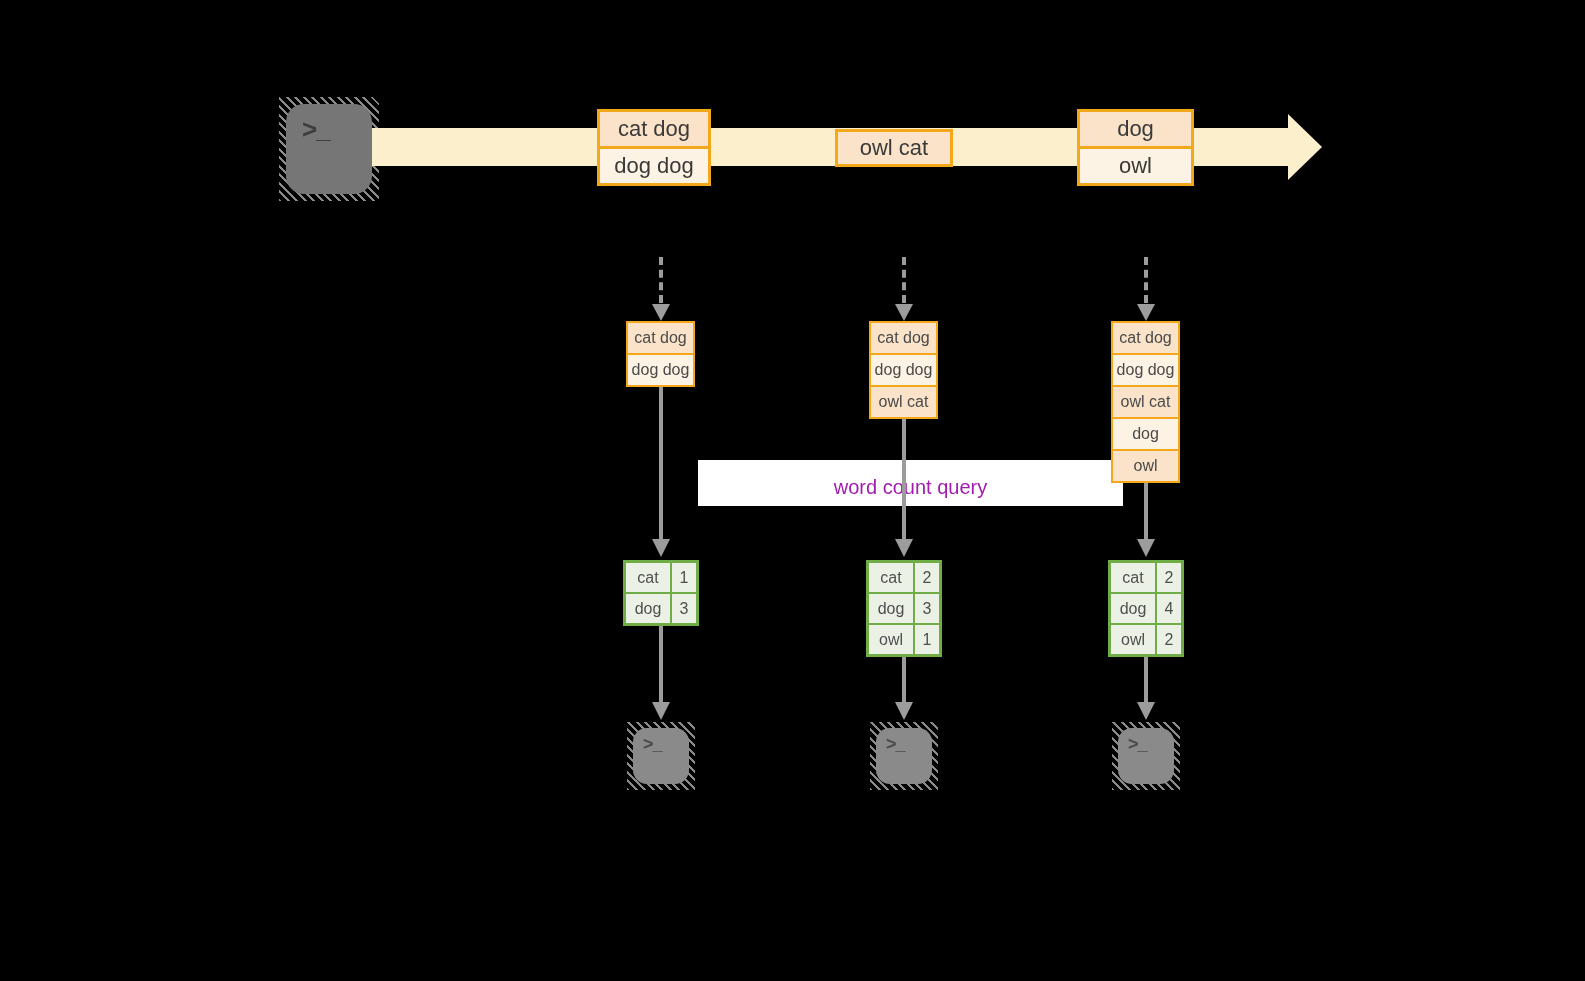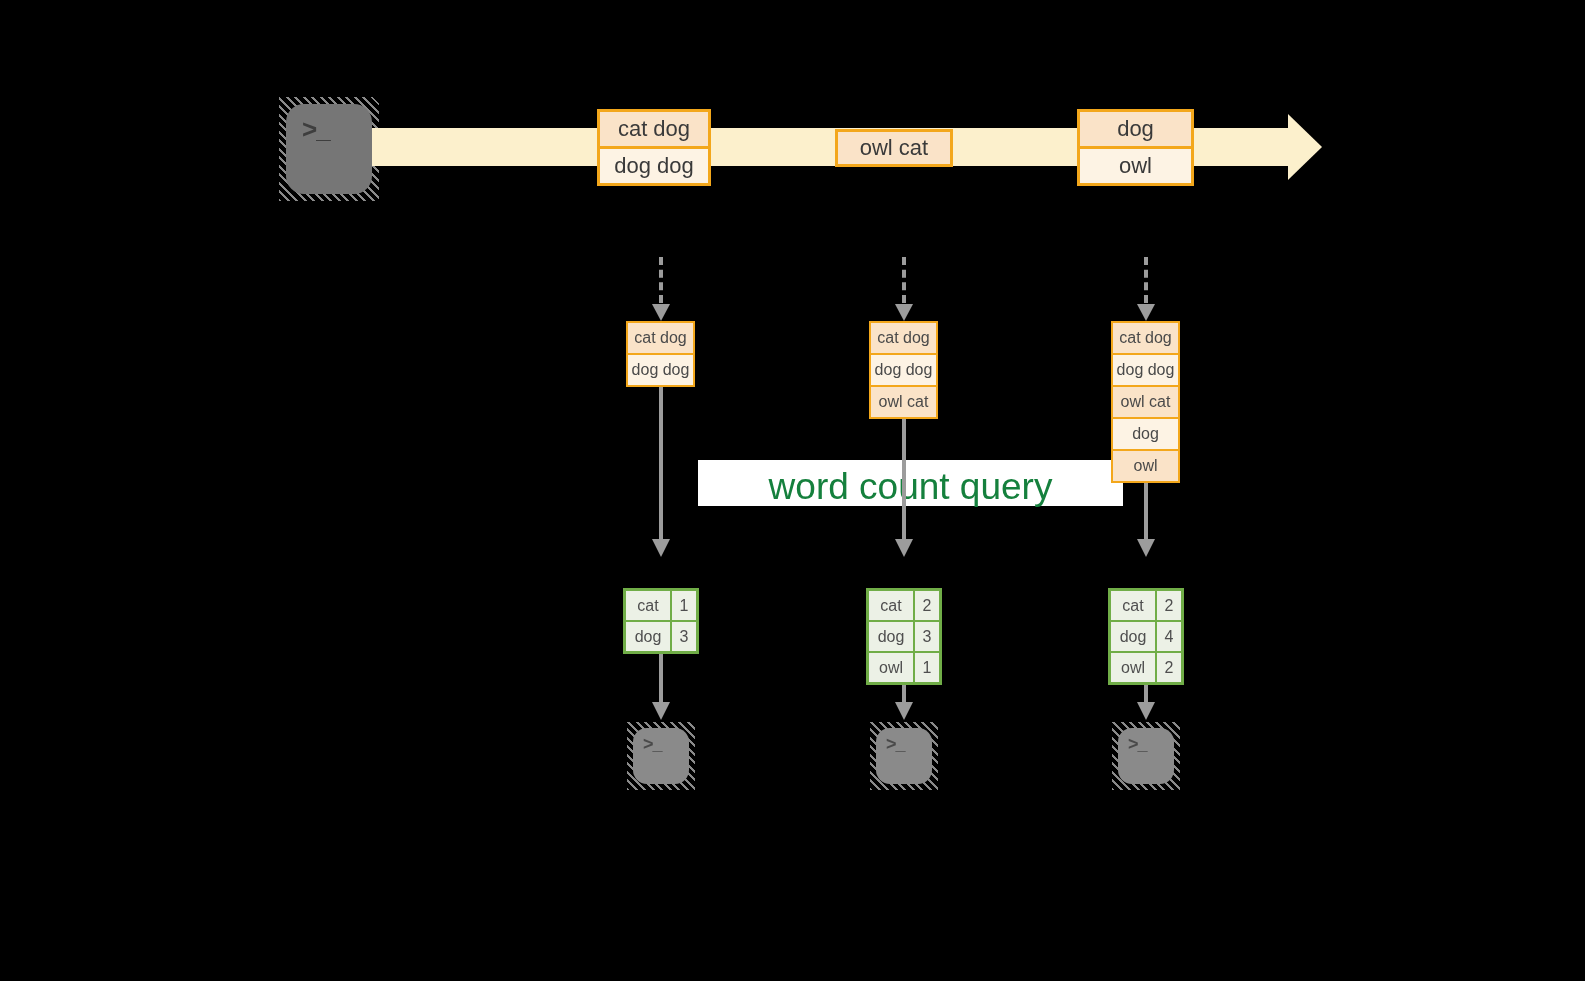--- a/index.html
+++ b/index.html
@@ -38,33 +38,33 @@
   .dh1{left:652px;} .dh2{left:895px;} .dh3{left:1137px;}
 
   
   .stack{position:absolute;top:321px;background:#F3A71B;padding:2px;display:flex;flex-direction:column;gap:2px;width:65px;z-index:4;}
   .stack .kcell{height:30px;display:flex;align-items:center;justify-content:center;font-size:16px;color:#4a4a4a;}
   .stack.s1{left:626px;} .stack.s2{left:869px;} .stack.s3{left:1111px;}
 
   
   .query-band{position:absolute;left:698px;top:460px;width:425px;height:46px;background:#ffffff;z-index:2;
               display:flex;align-items:center;justify-content:center;}
-  .query-band span{font-size:37px;color:#15803d;margin-top:8px;}
+  .query-band span{font-size:20px;color:#a21caf;margin-top:8px;}
 
   
   .gline{position:absolute;width:4px;background:#9c9c9c;}
   .ghead{position:absolute;width:0;height:0;border-left:9px solid transparent;
          border-right:9px solid transparent;border-top:18px solid #9c9c9c;}
   .l1a{left:659px;top:387px;height:152px;} .l2a{left:902px;top:419px;height:120px;z-index:3;} .l3a{left:1144px;top:483px;height:56px;}
   .h1a{left:652px;top:539px;} .h2a{left:895px;top:539px;z-index:3;} .h3a{left:1137px;top:539px;}
   .l1b{left:659px;top:626px;height:76px;} .l2b{left:902px;top:657px;height:45px;} .l3b{left:1144px;top:657px;height:45px;}
   .h1b{left:652px;top:702px;} .h2b{left:895px;top:702px;} .h3b{left:1137px;top:702px;}
 
   
-  .gtable{position:absolute;top:588px;background:#70AD47;padding:3px;display:grid;
+  .gtable{position:absolute;top:560px;background:#70AD47;padding:3px;display:grid;
           grid-template-columns:44px 24px;gap:2px;z-index:1;}
   .gtable .gcell{height:29px;background:#ECF1E6;display:flex;align-items:center;justify-content:center;
                  font-size:16px;color:#4f4f4f;}
   .gtable.g1{left:623px;} .gtable.g2{left:866px;} .gtable.g3{left:1108px;}
 </style>
 </head>
 <body>
 
 <div class="canvas">
 

